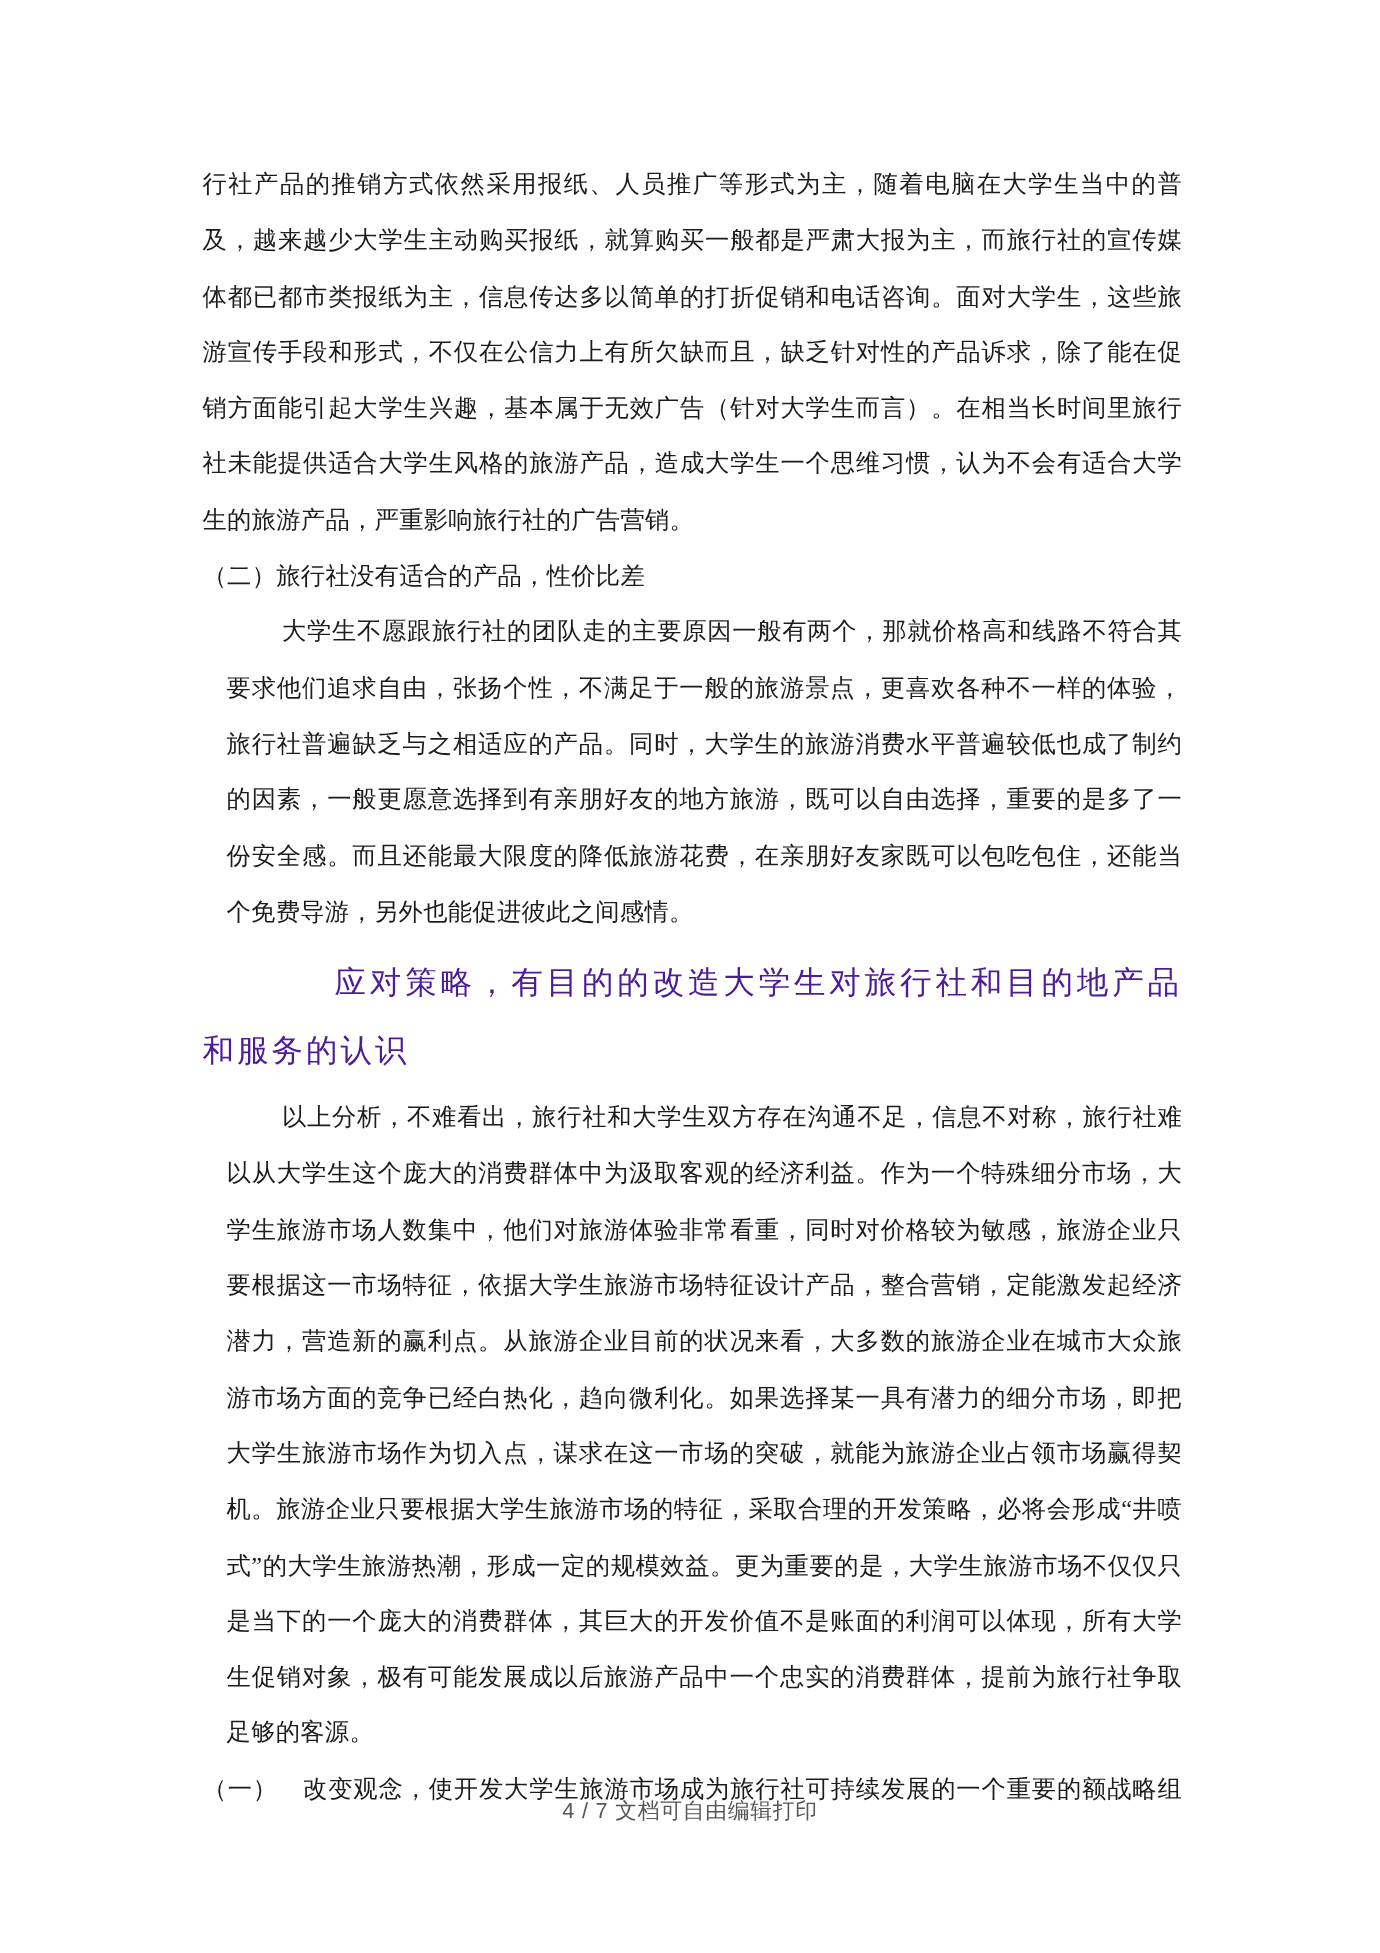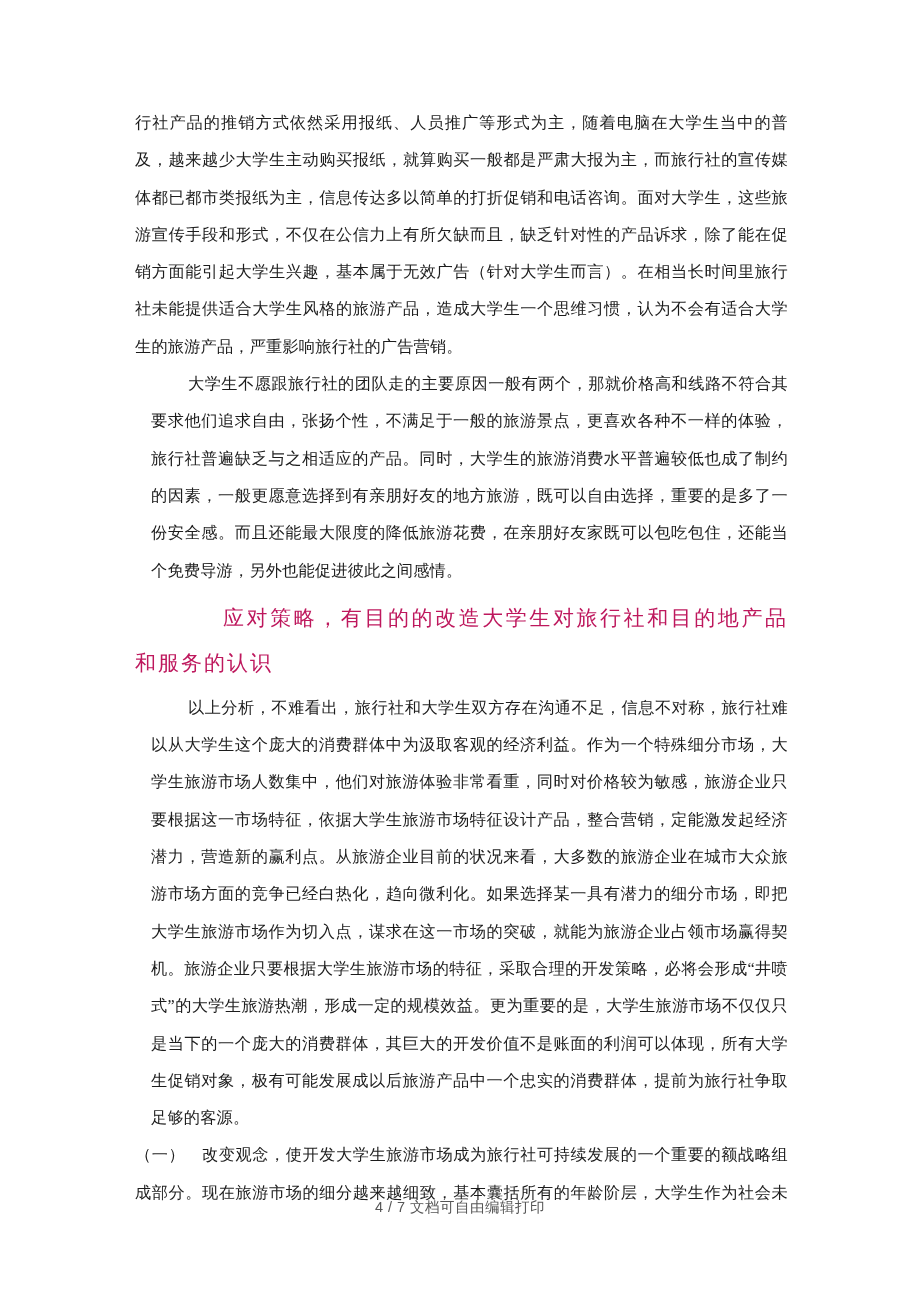--- a/index.html
+++ b/index.html
@@ -37,39 +37,40 @@
   }
   .heading {
     margin: 6px 0 4px 0;
     font-weight: normal;
     font-size: 21px;
     line-height: 45px;
     letter-spacing: 2px;
     text-indent: 88px;
     text-align: justify;
     word-break: break-all;
-    color: #be185d;
+    color: #4c1d95;
   }
   .footer {
     position: absolute;
     left: 0;
     right: 0;
     top: 1198px;
     text-align: center;
     font-size: 14.5px;
     letter-spacing: 0.5px;
     color: #565656;
     font-family: "Liberation Sans", "DejaVu Sans", sans-serif;
   }
 </style>
 </head>
 <body>
 
 <div class="page">
   <div class="content">
     <p class="par">行社产品的推销方式依然采用报纸、人员推广等形式为主，随着电脑在大学生当中的普及，越来越少大学生主动购买报纸，就算购买一般都是严肃大报为主，而旅行社的宣传媒体都已都市类报纸为主，信息传达多以简单的打折促销和电话咨询。面对大学生，这些旅游宣传手段和形式，不仅在公信力上有所欠缺而且，缺乏针对性的产品诉求，除了能在促销方面能引起大学生兴趣，基本属于无效广告（针对大学生而言）。在相当长时间里旅行社未能提供适合大学生风格的旅游产品，造成大学生一个思维习惯，认为不会有适合大学生的旅游产品，严重影响旅行社的广告营销。</p>
+    <p class="par">（二）旅行社没有适合的产品，性价比差</p>
     <p class="par indent">大学生不愿跟旅行社的团队走的主要原因一般有两个，那就价格高和线路不符合其要求他们追求自由，张扬个性，不满足于一般的旅游景点，更喜欢各种不一样的体验，旅行社普遍缺乏与之相适应的产品。同时，大学生的旅游消费水平普遍较低也成了制约的因素，一般更愿意选择到有亲朋好友的地方旅游，既可以自由选择，重要的是多了一份安全感。而且还能最大限度的降低旅游花费，在亲朋好友家既可以包吃包住，还能当个免费导游，另外也能促进彼此之间感情。</p>
     <h1 class="heading">应对策略，有目的的改造大学生对旅行社和目的地产品和服务的认识</h1>
     <p class="par indent">以上分析，不难看出，旅行社和大学生双方存在沟通不足，信息不对称，旅行社难以从大学生这个庞大的消费群体中为汲取客观的经济利益。作为一个特殊细分市场，大学生旅游市场人数集中，他们对旅游体验非常看重，同时对价格较为敏感，旅游企业只要根据这一市场特征，依据大学生旅游市场特征设计产品，整合营销，定能激发起经济潜力，营造新的赢利点。从旅游企业目前的状况来看，大多数的旅游企业在城市大众旅游市场方面的竞争已经白热化，趋向微利化。如果选择某一具有潜力的细分市场，即把大学生旅游市场作为切入点，谋求在这一市场的突破，就能为旅游企业占领市场赢得契机。旅游企业只要根据大学生旅游市场的特征，采取合理的开发策略，必将会形成“井喷式”的大学生旅游热潮，形成一定的规模效益。更为重要的是，大学生旅游市场不仅仅只是当下的一个庞大的消费群体，其巨大的开发价值不是账面的利润可以体现，所有大学生促销对象，极有可能发展成以后旅游产品中一个忠实的消费群体，提前为旅行社争取足够的客源。</p>
     <p class="par">（一）　改变观念，使开发大学生旅游市场成为旅行社可持续发展的一个重要的额战略组成部分。现在旅游市场的细分越来越细致，基本囊括所有的年龄阶层，大学生作为社会未来</p>
   </div>
   <div class="footer">4 / 7 文档可自由编辑打印</div>
 </div>
 
 </body></html>

